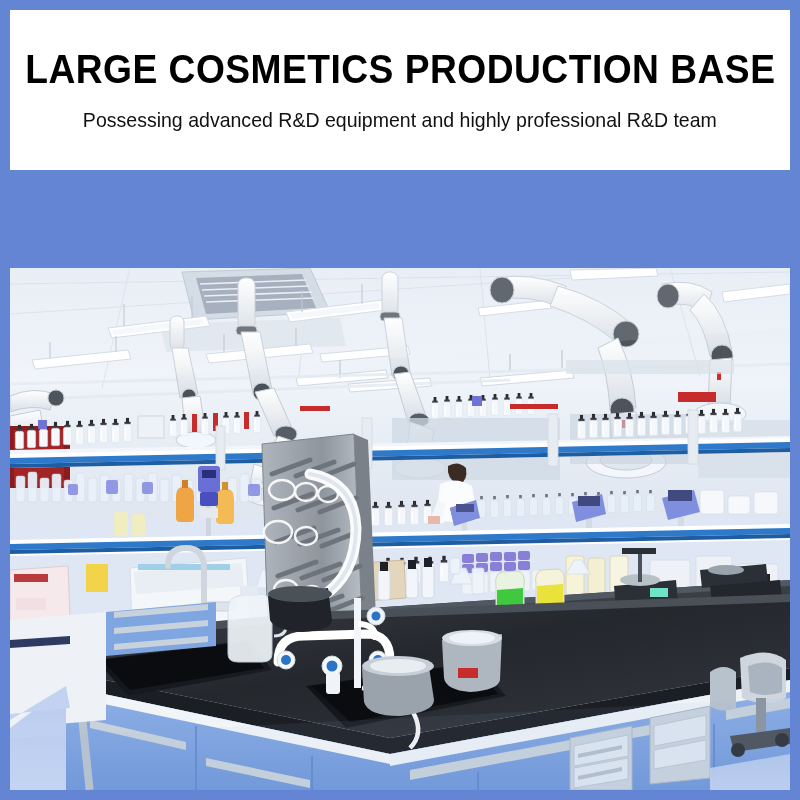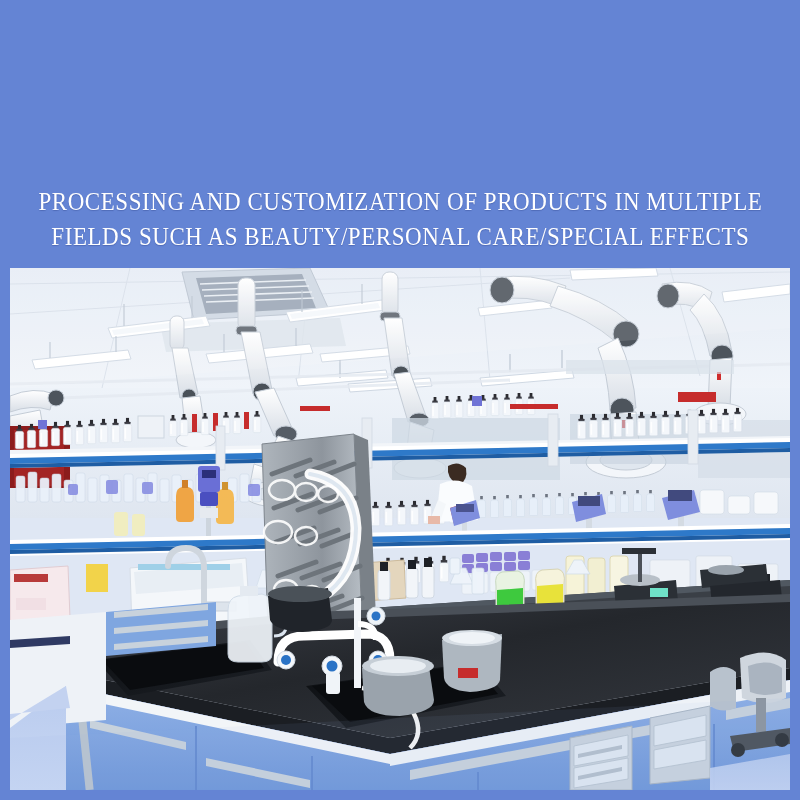--- a/index.html
+++ b/index.html
@@ -68,25 +68,25 @@
     overflow:hidden;
     background:#dfe7f4;
   }
   #photo svg{display:block;width:780px;height:522px;}
 </style>
 </head>
 <body>
 
 <div id="banner">
 
-
-  <div id="strap-band">
-    <div class="strap-line">PROCESSING AND CUSTOMIZATION OF PRODUCTS IN MULTIPLE</div>
-    <div class="strap-line">FIELDS SUCH AS BEAUTY/PERSONAL CARE/SPECIAL EFFECTS</div>
+  <div id="header-card">
+    <div id="headline">LARGE COSMETICS PRODUCTION BASE</div>
+    <div id="subhead">Possessing advanced R&amp;D equipment and highly professional R&amp;D team</div>
   </div>
+
 
   <div id="photo">
     <svg viewBox="0 0 780 522" preserveAspectRatio="none">
       <defs>
         <linearGradient id="gCeil" x1="0" y1="0" x2="0" y2="1">
           <stop offset="0" stop-color="#e6ecf5"></stop>
           <stop offset="1" stop-color="#f7fafd"></stop>
         </linearGradient>
         <linearGradient id="gWall" x1="0" y1="0" x2="0" y2="1">
           <stop offset="0" stop-color="#eef3f9"></stop>

